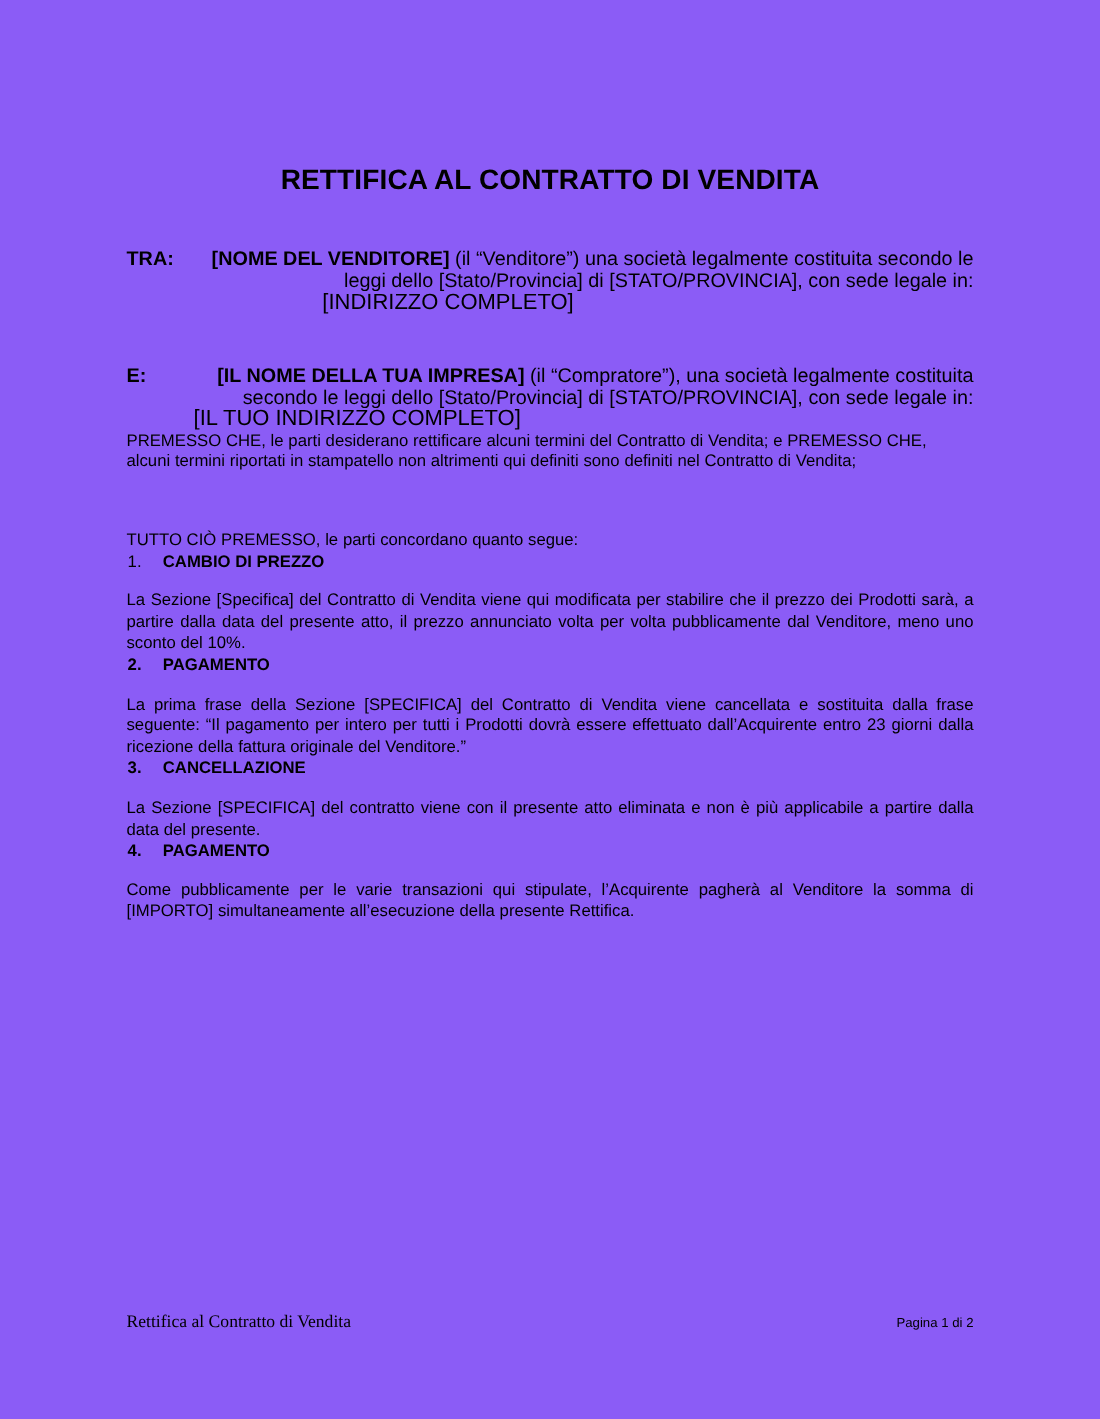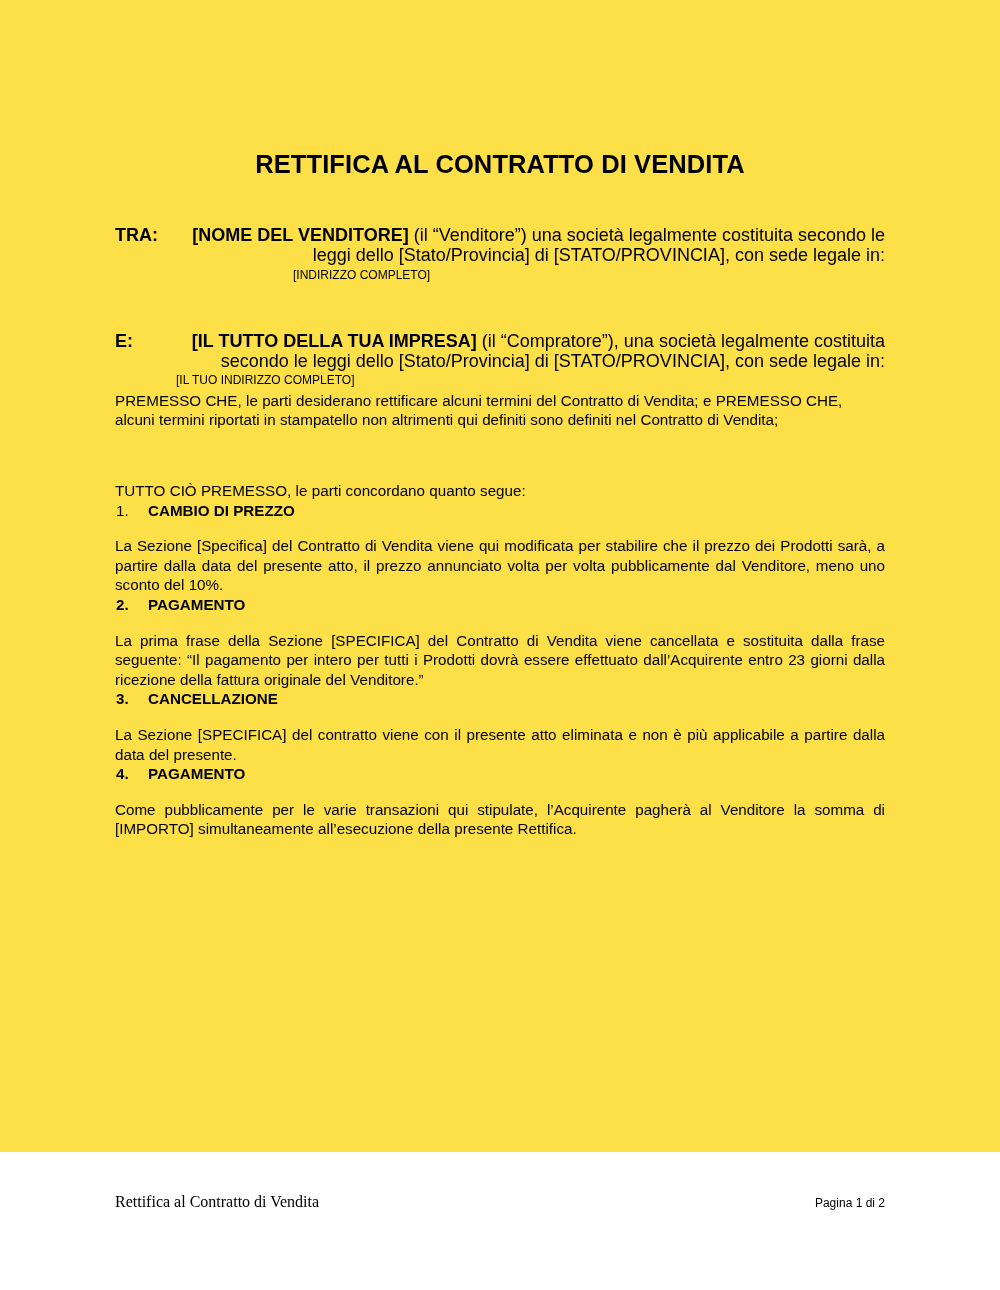--- a/index.html
+++ b/index.html
@@ -15,22 +15,22 @@
     font-family: "Liberation Sans", sans-serif;
     color: #000000;
     -webkit-font-smoothing: antialiased;
   }
 
   .page {
     position: absolute;
     left: 0;
     top: 0;
     width: 1000px;
-    height: 1152px;
-    background: #fde047;
+    height: 1290px;
+    background: #8b5cf6;
     box-sizing: border-box;
   }
 
   .content {
     position: absolute;
     left: 115px;
     top: 0;
     width: 770px;
   }
 
@@ -86,21 +86,21 @@
   .party-text {
     margin-left: 62px;
     text-align: right;
   }
   .party-text .lead {
     font-weight: bold;
   }
 
   
   .address {
-    font-size: 12px;
+    font-size: 20px;
     line-height: 19.6px;
     margin: 0;
   }
   .address.indent-deep { padding-left: 178px; }
   .address.indent-mid  { padding-left: 61px; }
 
   
   .section-heading {
     position: relative;
     font-size: 15.2px;
@@ -155,21 +155,21 @@
       <div class="party-text">
         <span class="lead">[NOME DEL VENDITORE]</span><span>&nbsp;</span><span>(il “Venditore”) una società legalmente costituita secondo le leggi dello [Stato/Provincia] di [STATO/PROVINCIA], con sede legale in:</span>
       </div>
     </div>
 
     <p class="address indent-deep sp-addr1">[INDIRIZZO COMPLETO]</p>
 
     <div class="party sp-e">
       <span class="party-label">E:</span>
       <div class="party-text">
-        <span class="lead">[IL TUTTO DELLA TUA IMPRESA]</span><span>&nbsp;</span><span>(il “Compratore”), una società legalmente costituita secondo le leggi dello [Stato/Provincia] di [STATO/PROVINCIA], con sede legale in:</span>
+        <span class="lead">[IL NOME DELLA TUA IMPRESA]</span><span>&nbsp;</span><span>(il “Compratore”), una società legalmente costituita secondo le leggi dello [Stato/Provincia] di [STATO/PROVINCIA], con sede legale in:</span>
       </div>
     </div>
 
     <p class="address indent-mid sp-addr2">[IL TUO INDIRIZZO COMPLETO]</p>
 
     <p class="para sp-premesso">PREMESSO CHE, le parti desiderano rettificare alcuni termini del Contratto di Vendita; e PREMESSO CHE, alcuni termini riportati in stampatello non altrimenti qui definiti sono definiti nel Contratto di Vendita;</p>
 
     <p class="para sp-tutto">TUTTO CIÒ PREMESSO, le parti concordano quanto segue:</p>
 
     <p class="section-heading sp-sec1">

